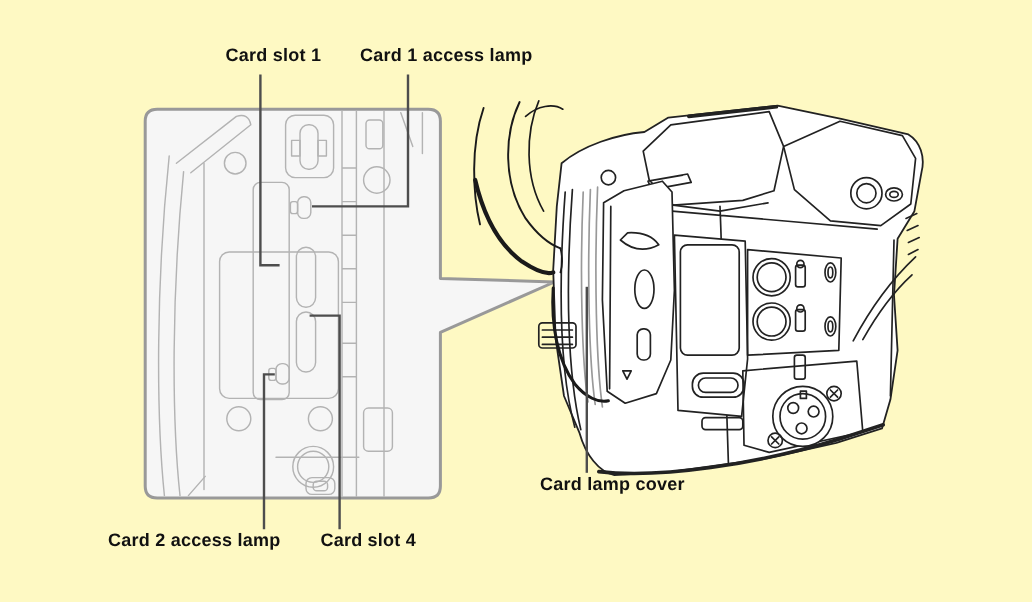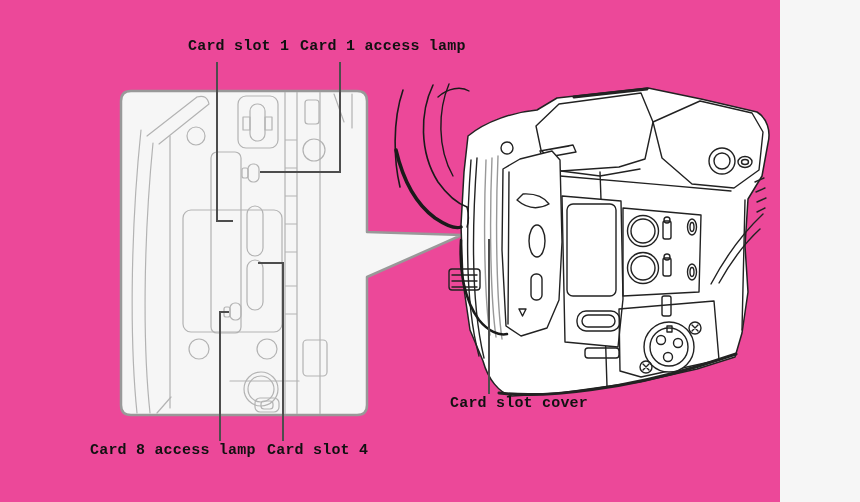--- a/index.html
+++ b/index.html
@@ -1,18 +1,18 @@
 <!DOCTYPE html>
 <html><head>
 <meta charset="utf-8">
 <style>
   html,body{margin:0;padding:0;background:#f6f6f6;}
   .stage{
-    position:relative;width:780px;height:502px;background:#ec4899;
-    font-family:Liberation Mono, monospace;overflow:hidden;
+    position:relative;width:860px;height:502px;background:#fef9c3;
+    font-family:Liberation Sans, sans-serif;overflow:hidden;
   }
   .stage svg{position:absolute;left:0;top:0;}
   .lbl{
     position:absolute;font-weight:bold;font-size:15px;line-height:16px;
     color:#111;white-space:nowrap;letter-spacing:.2px;
   }
   .lbl-slot1{left:188px;top:39px;}
   .lbl-lamp1{left:300px;top:39px;}
   .lbl-lamp2{left:90px;top:443px;}
   .lbl-slot2{left:267px;top:443px;}
@@ -144,16 +144,16 @@
       <path d="M217 62 V221 H233"></path>
       <path d="M340 62 V172 H260"></path>
       <path d="M220 441 V312 H229"></path>
       <path d="M283 441 V263 H258"></path>
       <path d="M489 394 V239"></path>
     </g>
   </svg>
 
   <span class="lbl lbl-slot1">Card slot 1</span>
   <span class="lbl lbl-lamp1">Card 1 access lamp</span>
-  <span class="lbl lbl-lamp2">Card 8 access lamp</span>
+  <span class="lbl lbl-lamp2">Card 2 access lamp</span>
   <span class="lbl lbl-slot2">Card slot 4</span>
-  <span class="lbl lbl-cover">Card slot cover</span>
+  <span class="lbl lbl-cover">Card lamp cover</span>
 </div>
 
 </body></html>

